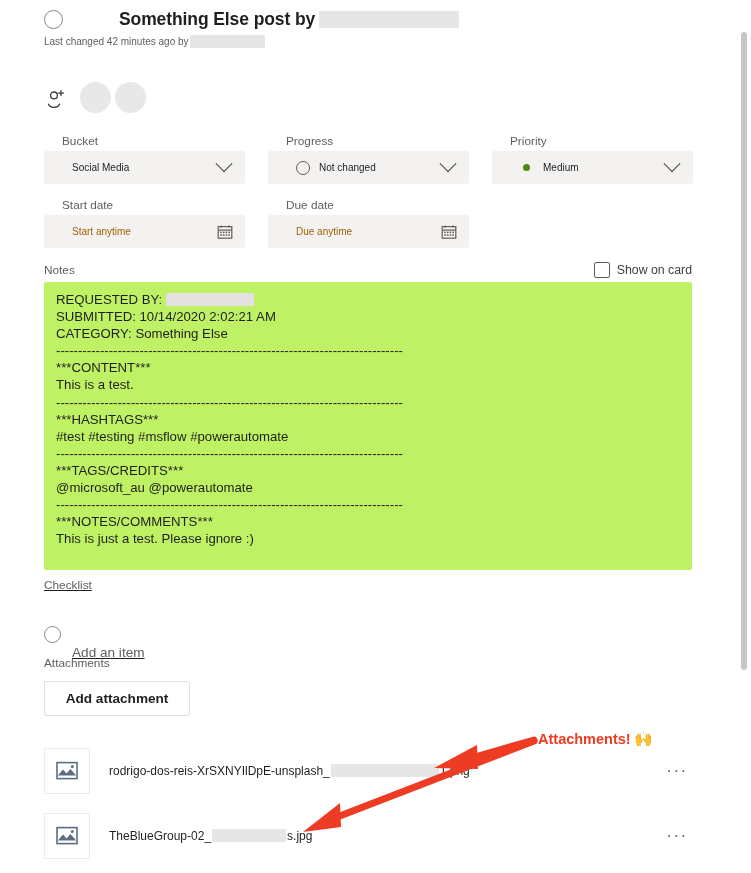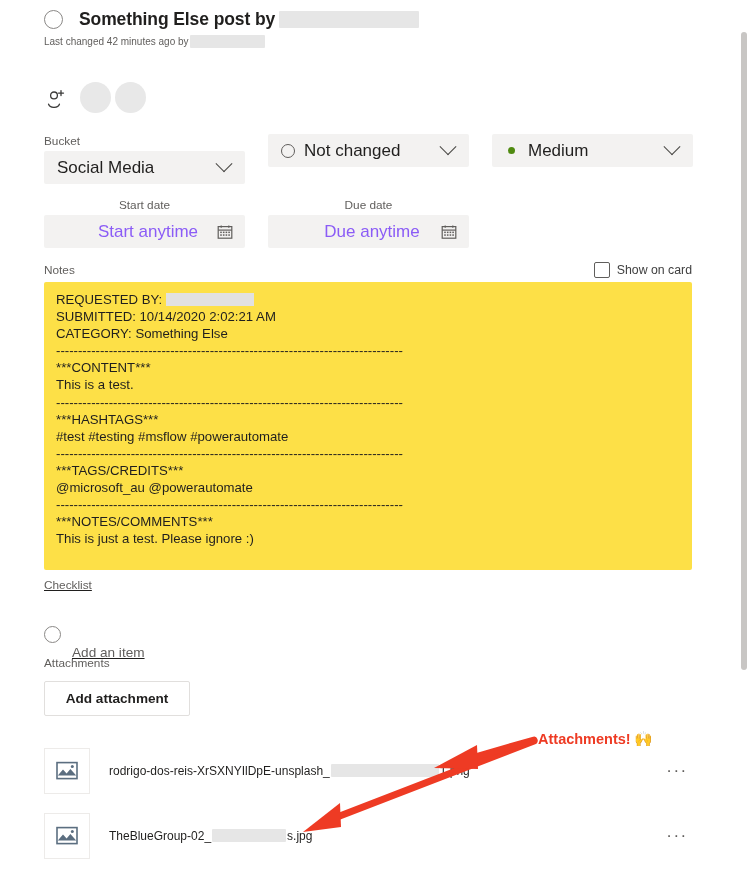--- a/index.html
+++ b/index.html
@@ -32,20 +32,21 @@
   }
 
   
   .task-header {
     position: absolute;
     left: 44px;
     top: 4px;
     display: flex;
     align-items: center;
     height: 30px;
+    gap: 40px;
   }
   .complete-circle {
     width: 19px; height: 19px;
     border: 1.4px solid #8a8886;
     border-radius: 50%;
     box-sizing: border-box;
     flex: 0 0 auto;
     cursor: pointer;
   }
   .task-title {
@@ -97,49 +98,50 @@
   }
   .avatar + .avatar { margin-left: 4px; }
 
   
   .fields { position: absolute; left: 44px; top: 134px; width: 648px; }
   .field-label {
     font-size: 11.8px;
     color: #605e5c;
     margin-bottom: 3px;
     line-height: 14px;
+    margin-left: 18px;
   }
   .field-box {
     background: #f3f2f1;
     height: 33px;
     border-radius: 2px;
     display: flex;
     align-items: center;
-    padding: 0 9px 0 13px;
-    box-sizing: border-box;
-    font-size: 17px;
+    padding: 0 9px 0 28px;
+    box-sizing: border-box;
+    font-size: 10px;
     color: #201f1e;
     cursor: pointer;
     position: relative;
   }
   .field-box .val { flex: 1 1 auto; white-space: nowrap; overflow: hidden; }
-  .field-box .placeholder { color: #8b5cf6; margin-left: 22px; }
+  .field-box .placeholder { color: #a16207; }
   .chev {
     width: 11px; height: 11px;
     border-right: 1.3px solid #484644;
     border-bottom: 1.3px solid #484644;
     transform: rotate(45deg) translate(-3px, -3px);
     flex: 0 0 auto;
     margin-right: 6px;
   }
   .row-1, .row-2 {
     display: flex;
     gap: 23px;
   }
-  .row-2 { margin-top: 14px; text-align: center; }
+  .row-2 { margin-top: 14px; }
   .col { width: 201px; flex: 0 0 201px; }
 
   .prog-circle {
     width: 14px; height: 14px;
     border: 1.4px solid #605e5c;
     border-radius: 50%;
     box-sizing: border-box;
     margin-right: 9px;
     flex: 0 0 auto;
   }
@@ -168,21 +170,21 @@
   }
   .checkbox {
     width: 16px; height: 16px;
     border: 1.3px solid #605e5c;
     border-radius: 2px;
     box-sizing: border-box;
     margin-right: 7px;
     background: #fff;
   }
   .notes-body {
-    background: #fde047;
+    background: #bef264;
     border-radius: 2px;
     padding: 9px 12px 12px 12px;
     box-sizing: border-box;
     height: 288px;
     font-size: 13.2px;
     line-height: 17.1px;
     color: #201f1e;
     white-space: pre-wrap;
     word-break: break-word;
     overflow: hidden;
@@ -350,28 +352,30 @@
 
       <div class="col">
         <div class="field-label">Bucket</div>
         <div class="field-box">
           <span class="val">Social Media</span>
           <span class="chev"></span>
         </div>
       </div>
 
       <div class="col">
+        <div class="field-label">Progress</div>
         <div class="field-box">
           <span class="prog-circle"></span>
           <span class="val">Not changed</span>
           <span class="chev"></span>
         </div>
       </div>
 
       <div class="col">
+        <div class="field-label">Priority</div>
         <div class="field-box">
           <span class="prio-dot" style="background:#4f8a10"></span>
           <span class="val">Medium</span>
           <span class="chev"></span>
         </div>
       </div>
     </div>
 
     <div class="row-2">
 

